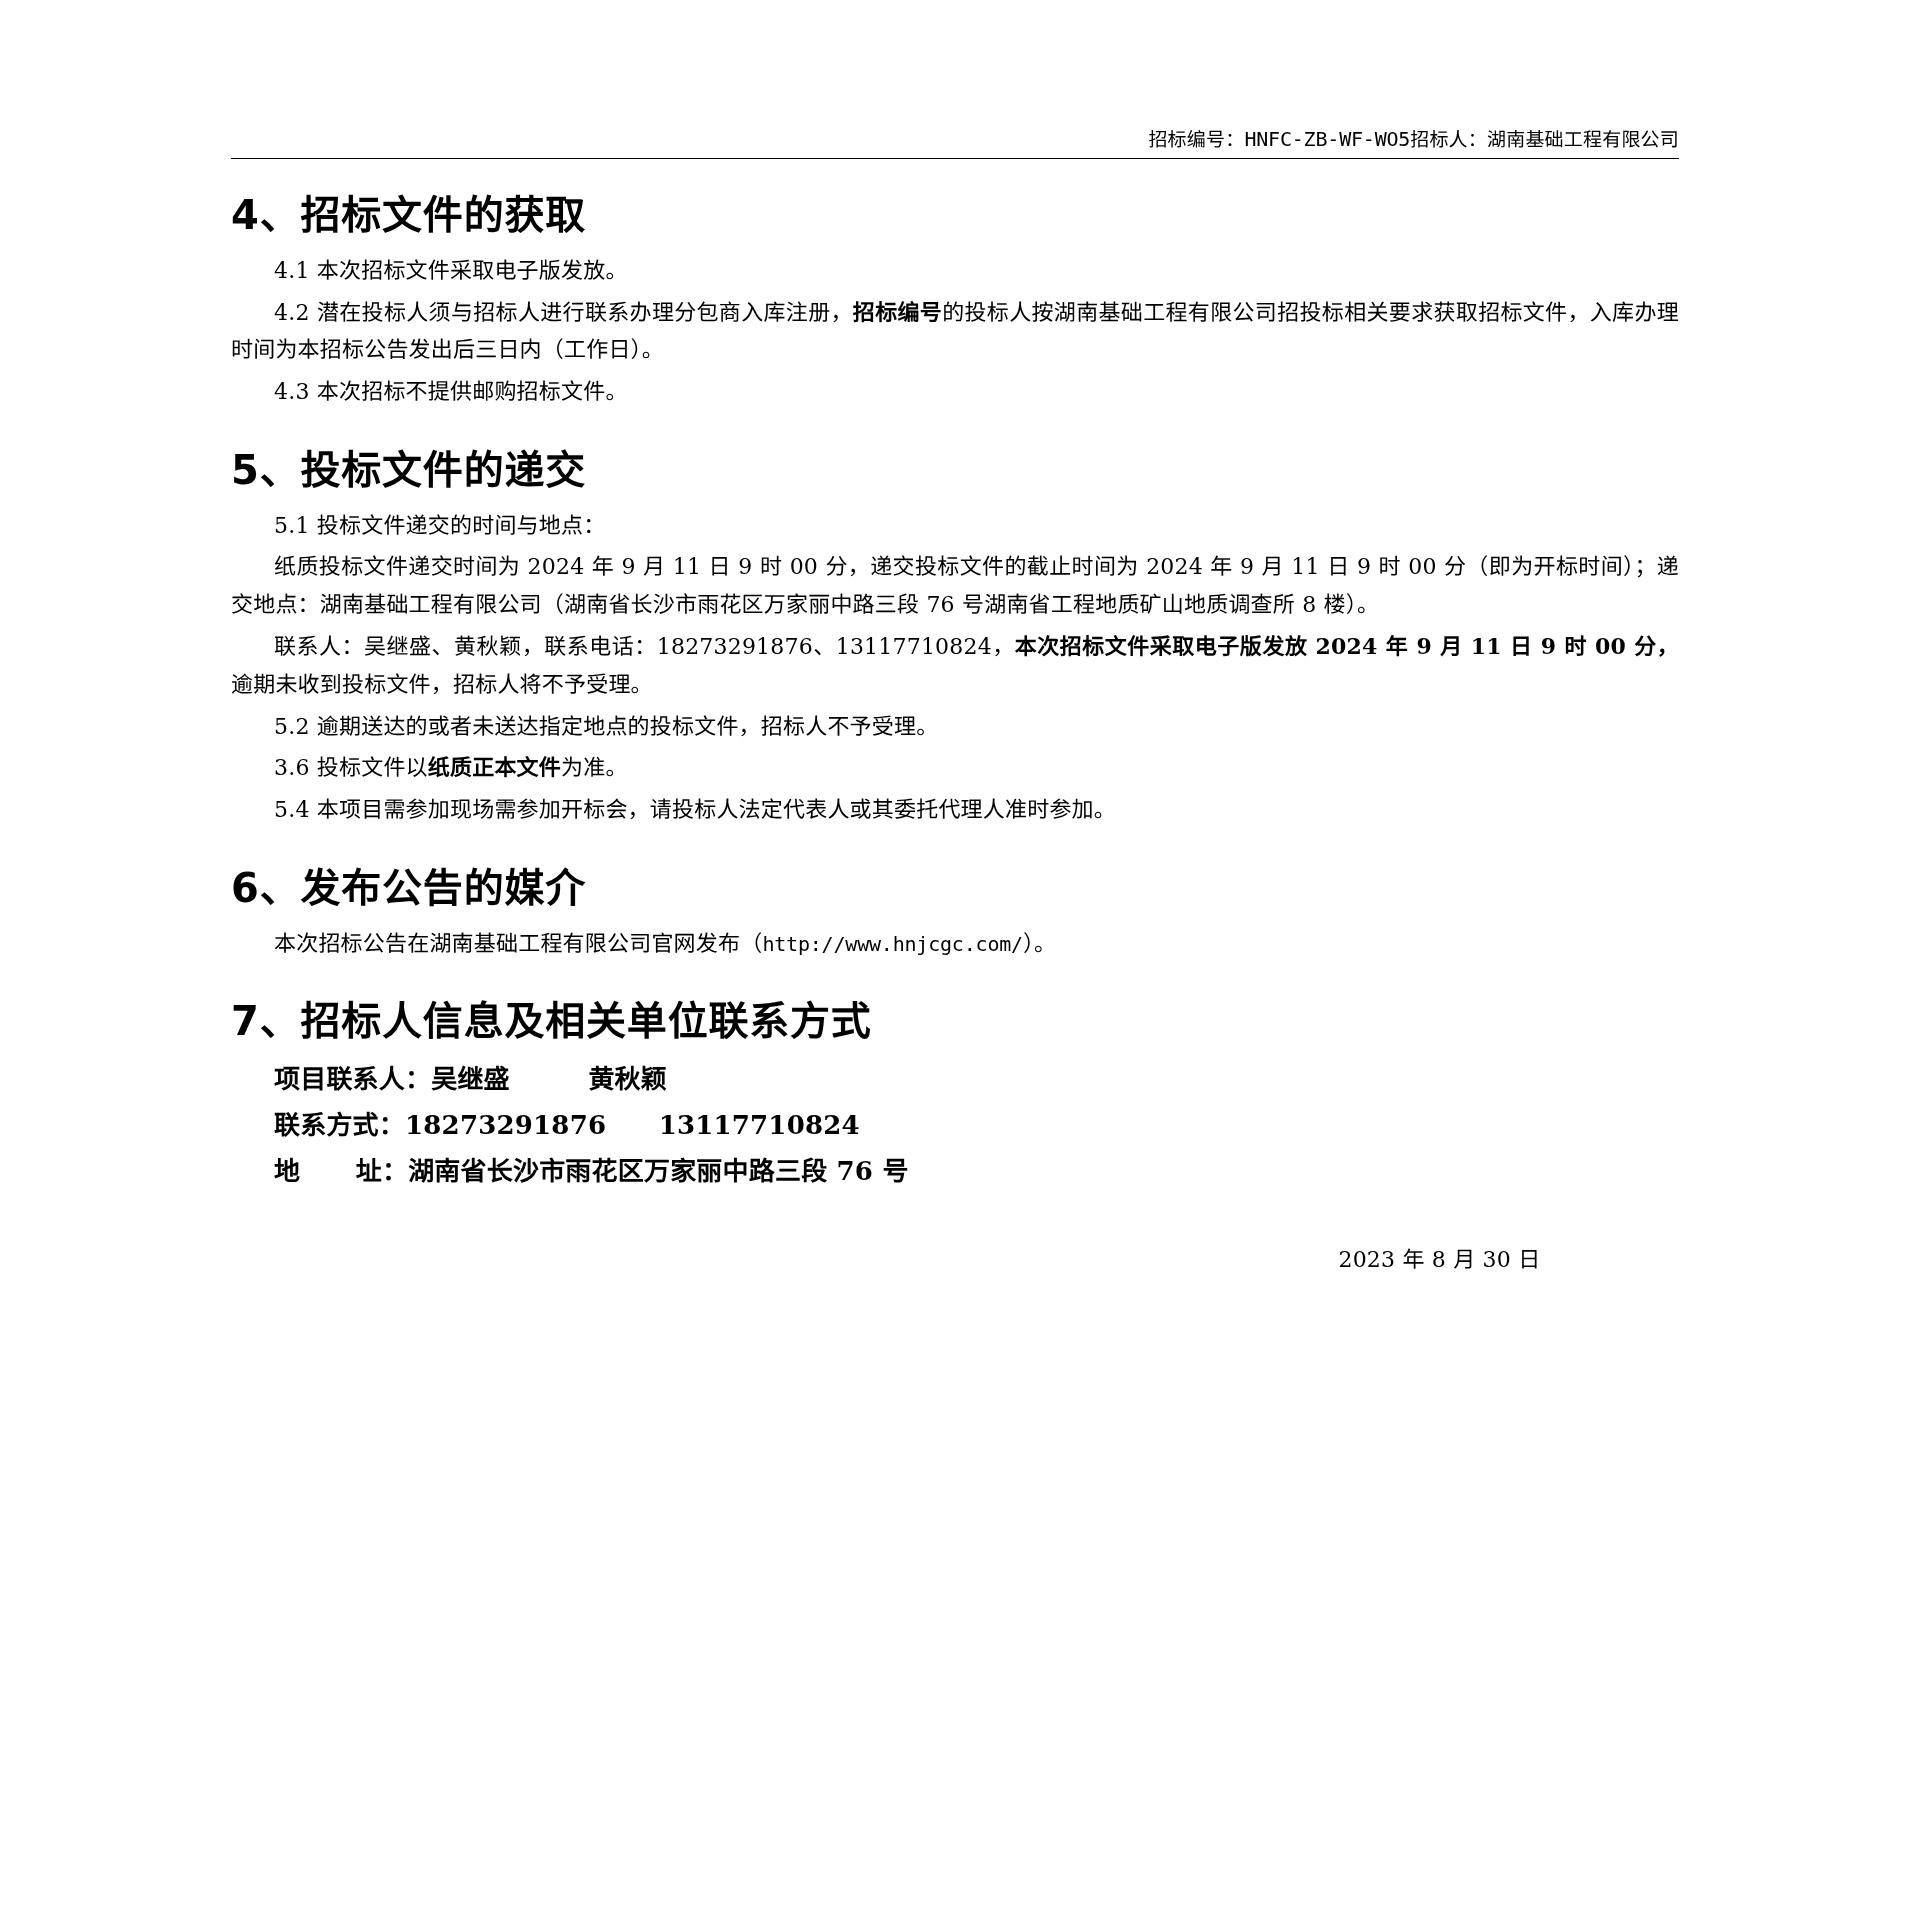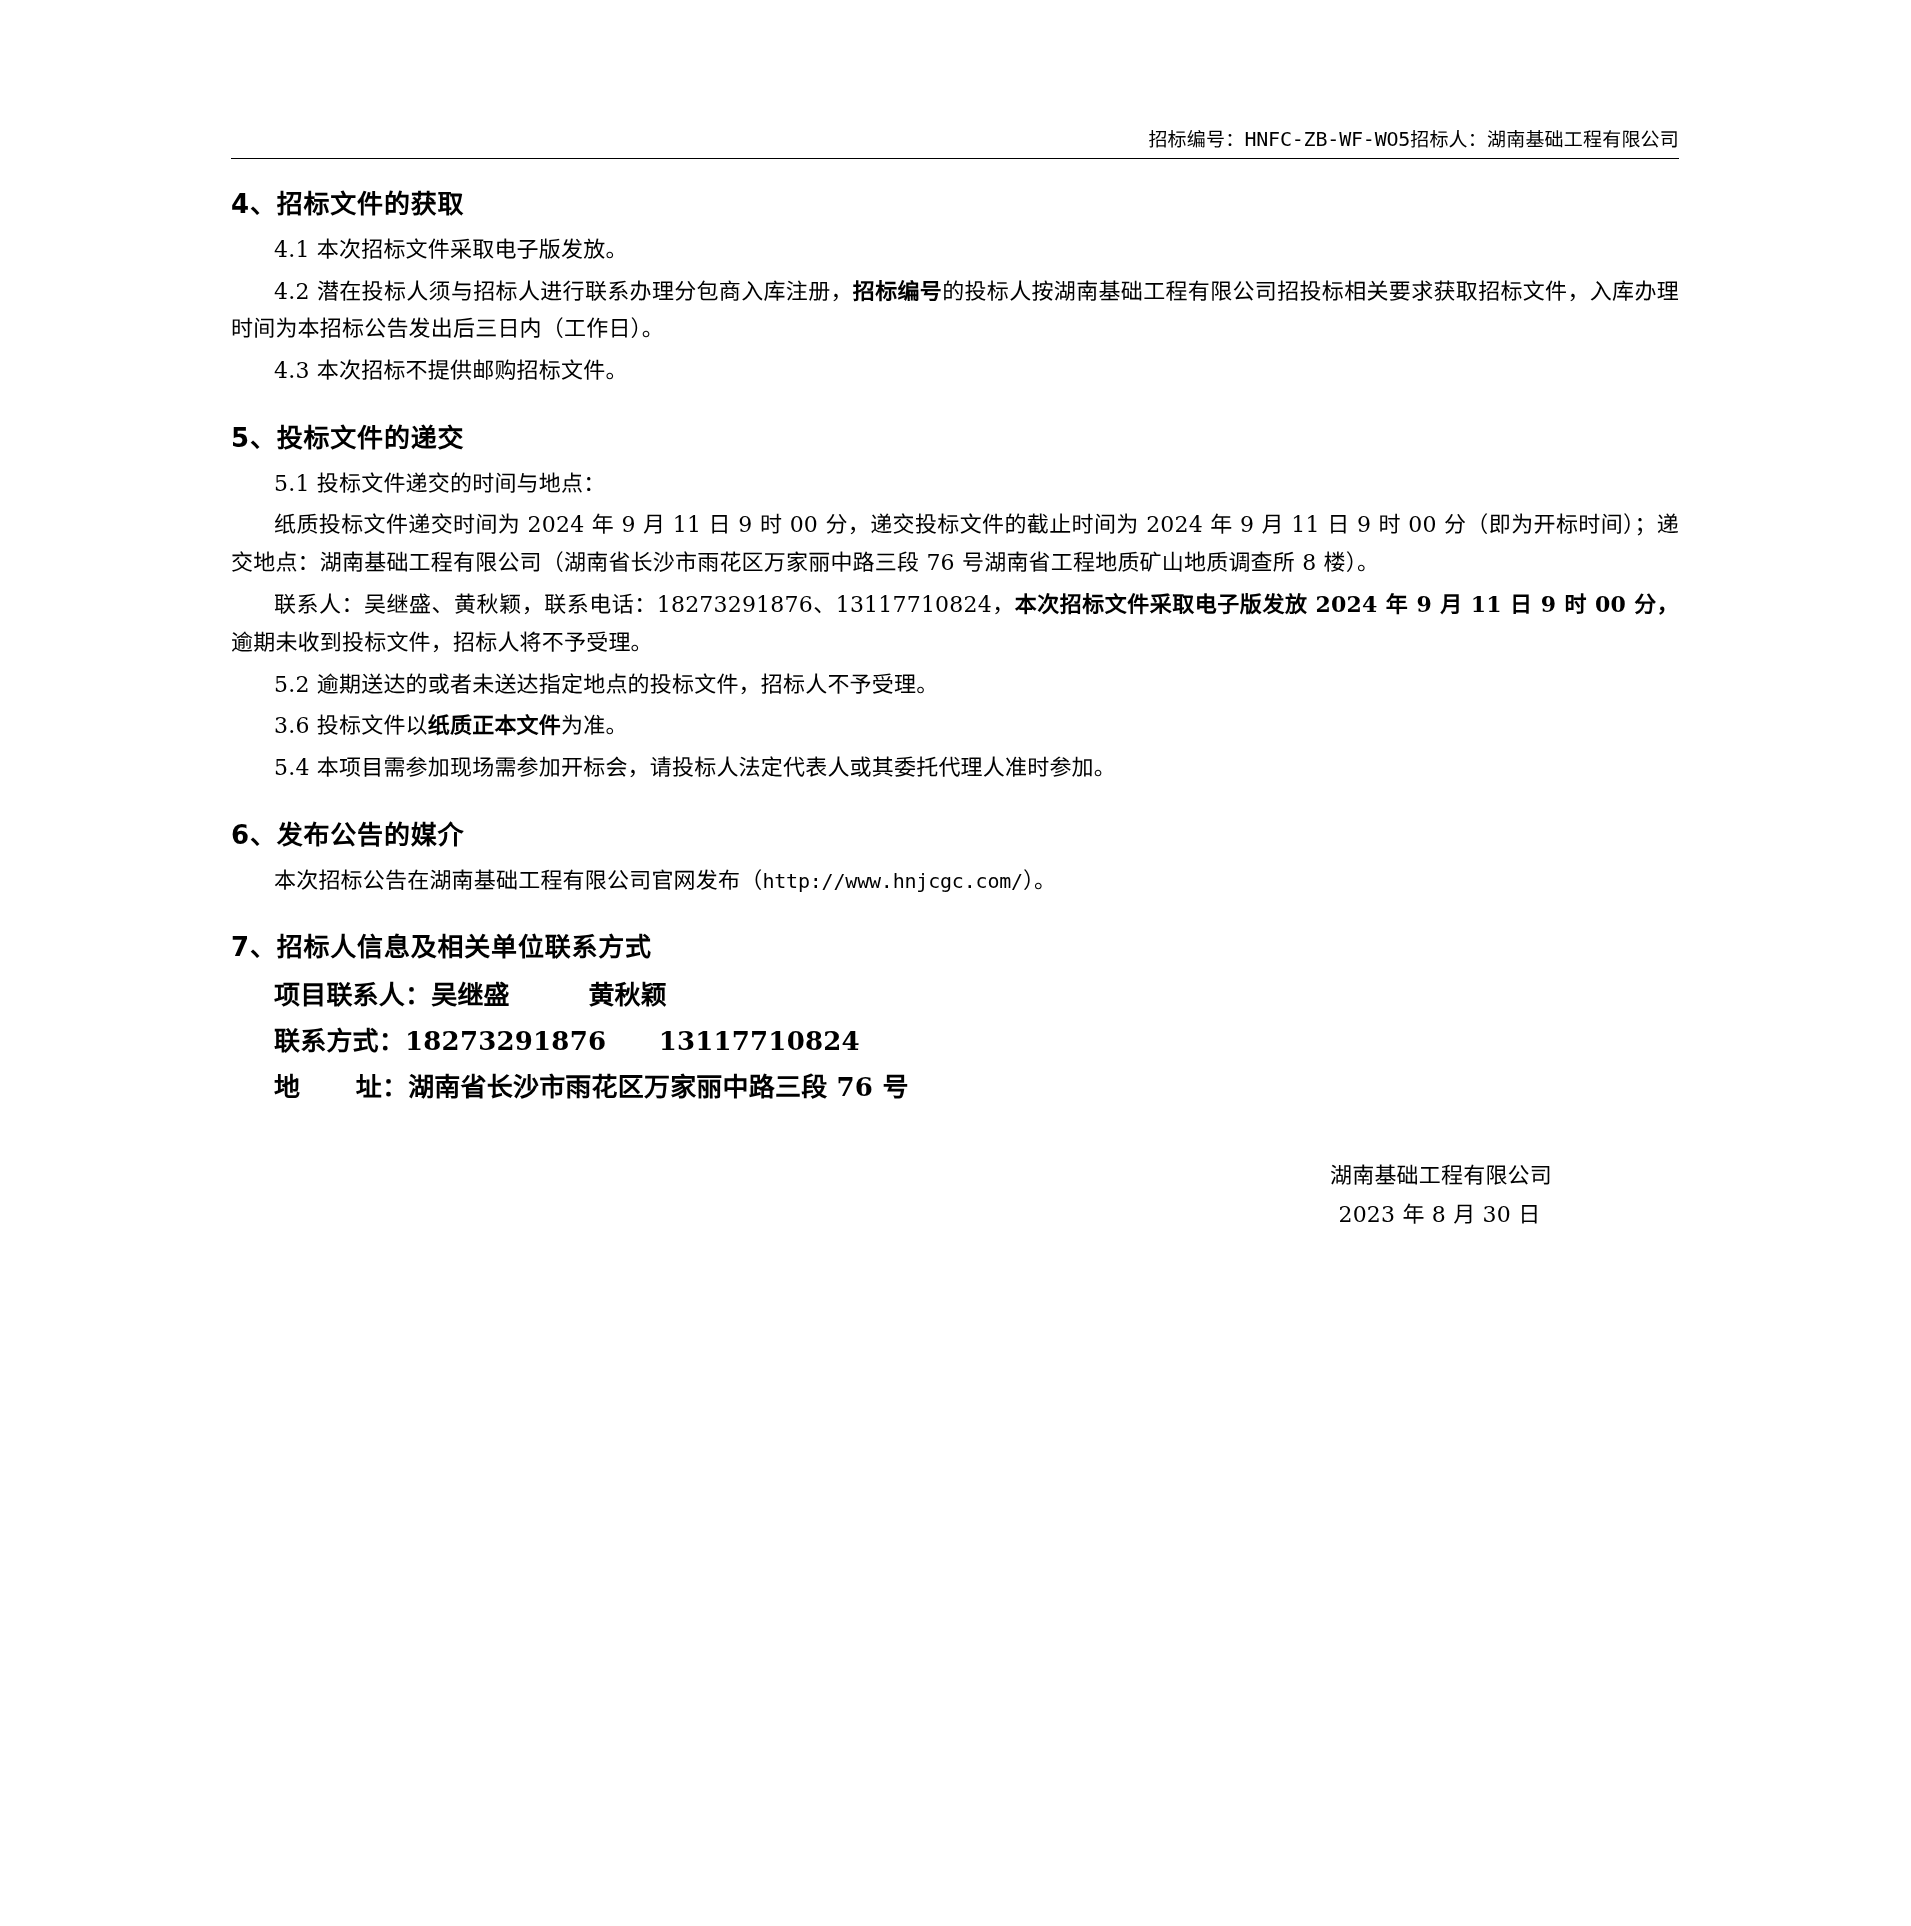--- a/index.html
+++ b/index.html
@@ -39,21 +39,21 @@
     font-family: "DejaVu Serif", "Liberation Serif", serif;
   }
   .header .left {
     white-space: nowrap;
   }
   .header .right {
     white-space: nowrap;
   }
   
   h2.sec {
-    font-size: 26px;
+    font-size: 40px;
     font-weight: bold;
     margin: 27px 0 10.8px 0;
     letter-spacing: 0.8px;
     font-family: "DejaVu Sans", "Liberation Sans", sans-serif;
   }
   h2.sec.first {
     margin-top: 24px;
   }
   
   p.para {
@@ -136,20 +136,19 @@
 
     <h2 class="sec"><span>7、</span><span>招标人信息及相关单位联系方式</span></h2>
 
     <div class="info-line"><span>项目联系人：</span><span>吴继盛</span><span>　　　</span><span>黄秋颖</span></div>
 
     <div class="info-line"><span>联系方式：</span><span>18273291876</span><span>　　</span><span>13117710824</span></div>
 
     <div class="info-line"><span>地      址：</span><span>湖南省长沙市雨花区万家丽中路三段 76 号</span></div>
 
     <div class="sign">
-      <div>湖南基础工程有限公司</div>
       <div class="date">2023 年 8 月 30 日</div>
     </div>
 
   </div>
 
 </div>
 
 
 </body></html>

